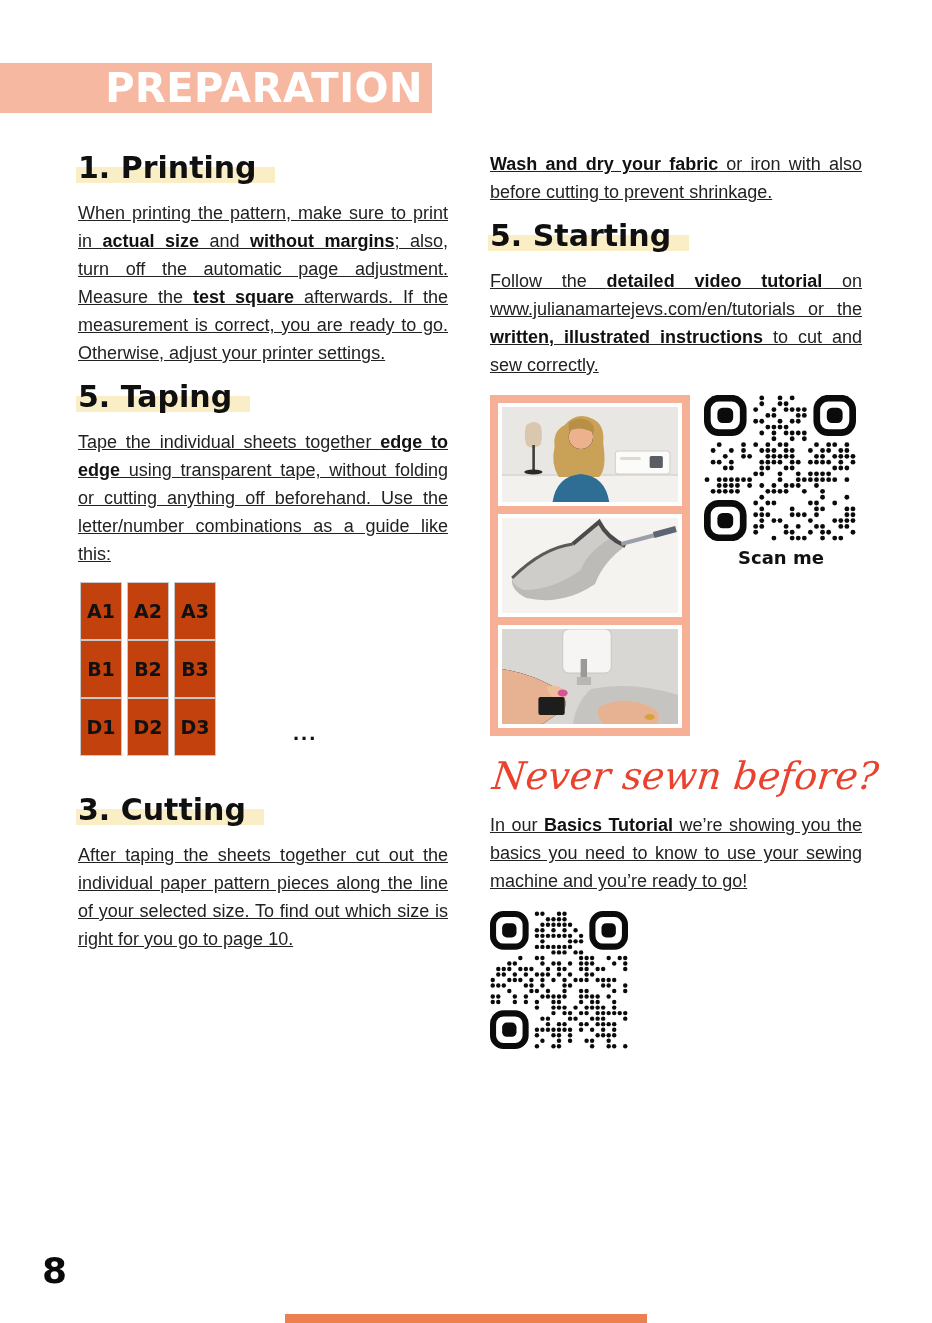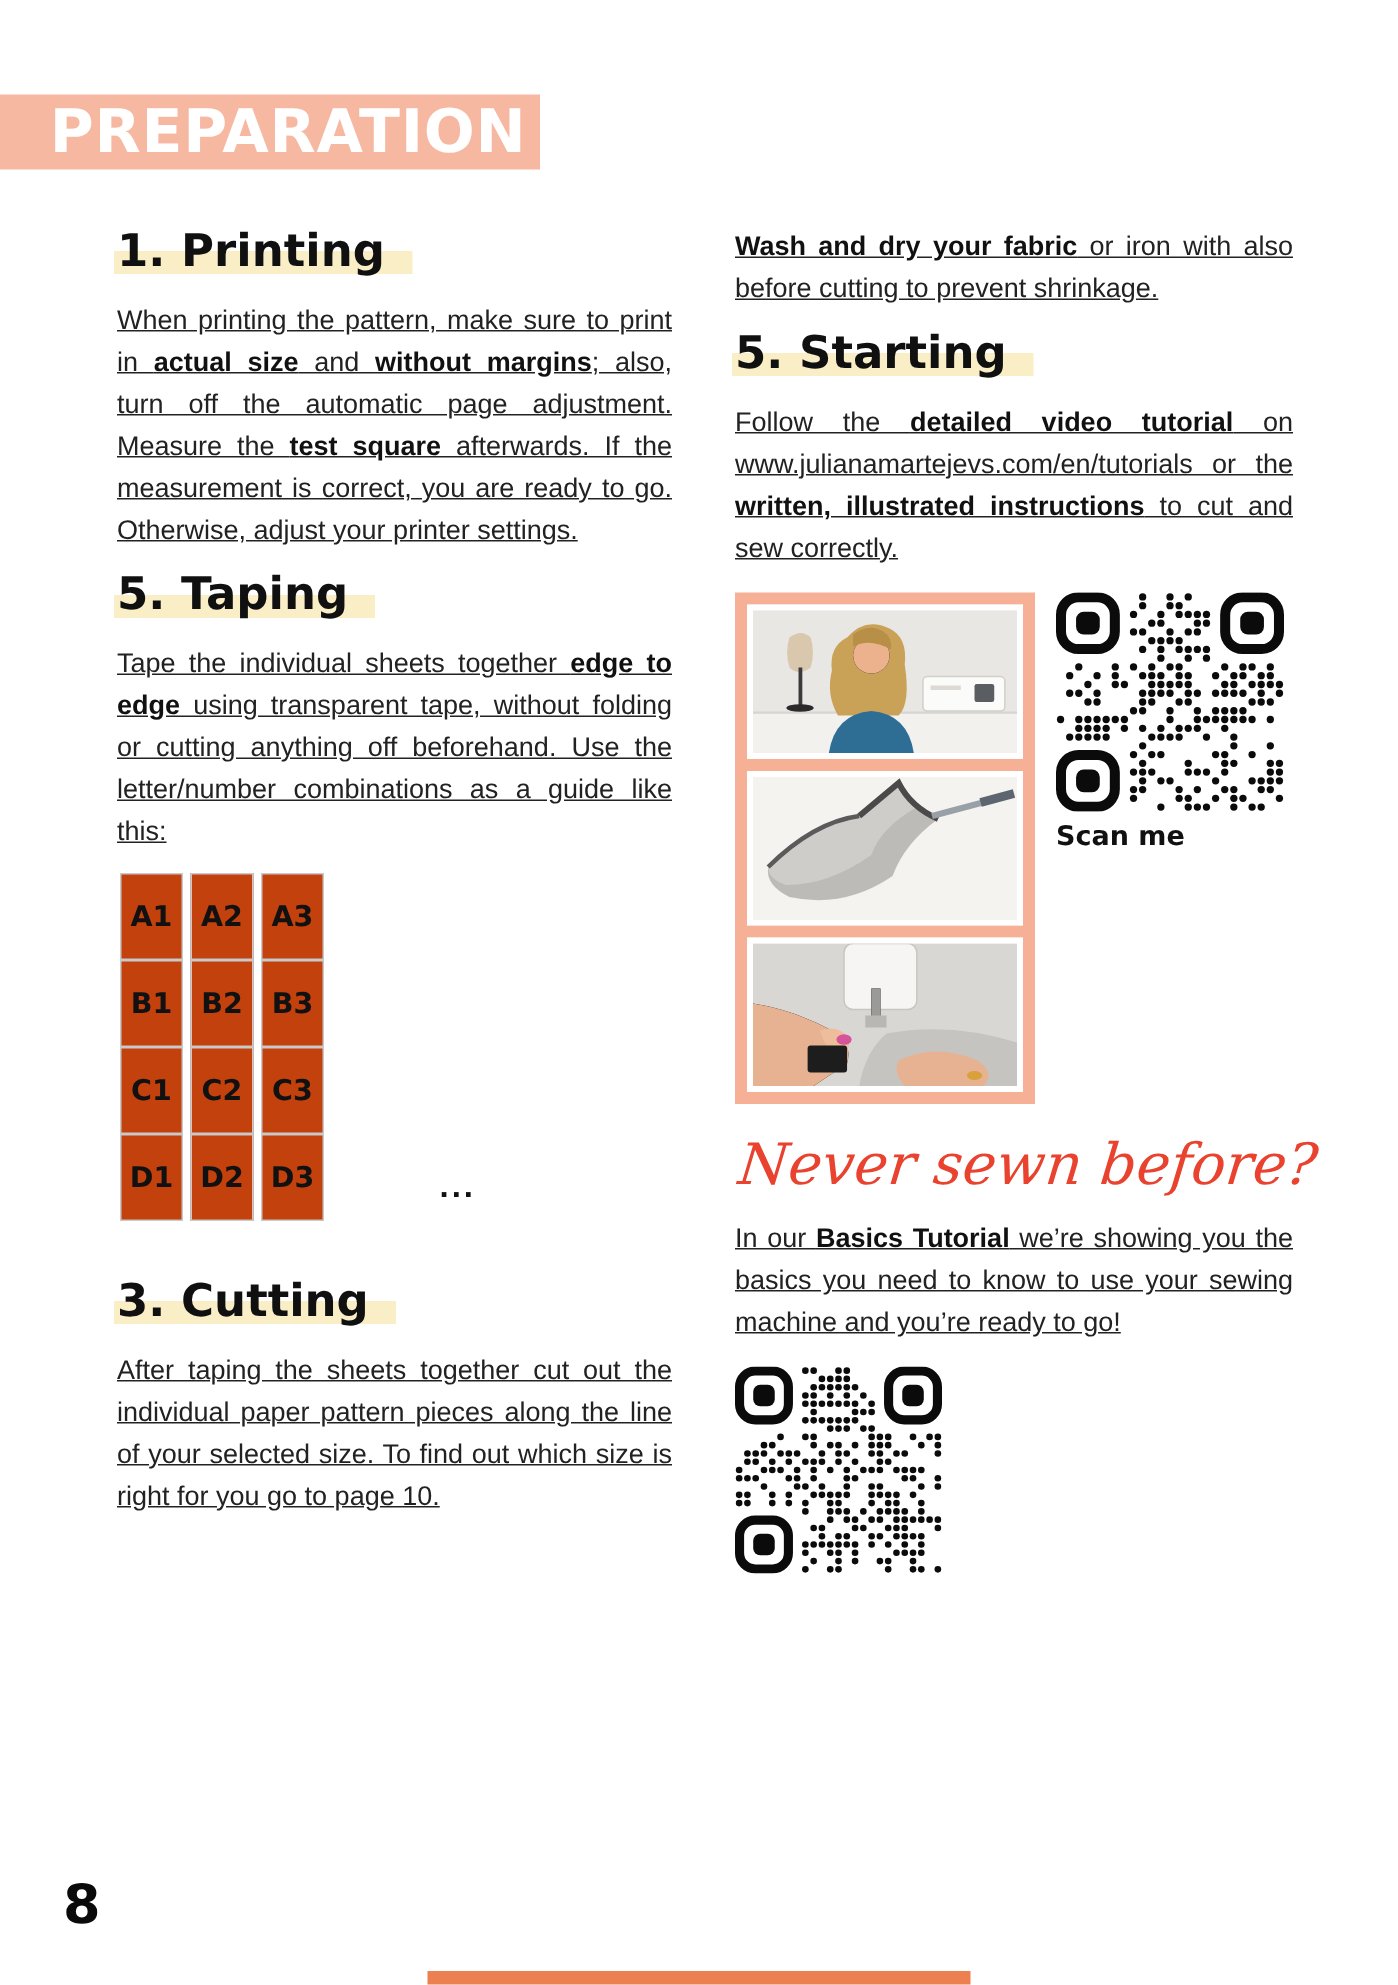--- a/index.html
+++ b/index.html
@@ -2,21 +2,21 @@
 <html><head>
 <meta charset="utf-8">
 <style>
   html,body{margin:0;padding:0;}
   body{
     width:932px;height:1323px;position:relative;background:#ffffff;
     font-family:"Liberation Sans", sans-serif;color:#1c1c1c;overflow:hidden;
   }
   
   .header-band{
-    position:absolute;left:0;top:63px;width:360px;height:50px;
+    position:absolute;left:0;top:63px;width:432px;height:50px;
     background:#f7b8a2;display:flex;align-items:center;justify-content:flex-end;
     padding-right:9px;box-sizing:border-box;
   }
   .header-band h1{
     margin:0;font-family:"DejaVu Sans", sans-serif;font-weight:bold;
     font-size:40px;line-height:1;color:#ffffff;letter-spacing:.5px;
   }
   
   .col{position:absolute;top:150px;}
   .col-left{left:78px;width:370px;}
@@ -55,21 +55,21 @@
     width:200px;box-sizing:border-box;background:#f5b096;padding:8px;
     display:flex;flex-direction:column;gap:8px;
   }
   .photo{
     border:4px solid #ffffff;height:95px;overflow:hidden;background:#e9e7e4;
   }
   .photo svg{display:block;width:100%;height:100%;}
   .qr-block{margin-left:14px;width:158px;}
   .qr-block svg{display:block;}
   .qr-label{
-    margin-top:6px;text-align:left;padding-right:4px;
+    margin-top:6px;text-align:center;padding-right:4px;
     font-family:"DejaVu Sans", sans-serif;font-weight:bold;font-size:18px;color:#111;
   }
   
   .script-line{
     margin-top:16px;margin-bottom:10px;
     font-family:"DejaVu Serif", serif;font-style:italic;
     font-size:38px;line-height:1.3;color:#e9422e;transform:skewX(-6deg);
     transform-origin:left bottom;white-space:nowrap;
   }
   .qr-bottom{margin-top:16px;}
@@ -103,25 +103,20 @@
       <tbody>
           <tr>
         <td>A1</td>
         <td>A2</td>
         <td>A3</td>
       </tr>
       <tr>
         <td>B1</td>
         <td>B2</td>
         <td>B3</td>
-      </tr>
-      <tr>
-        <td>C1</td>
-        <td>C2</td>
-        <td>C3</td>
       </tr>
       <tr>
         <td>D1</td>
         <td>D2</td>
         <td>D3</td>
       </tr>
     </tbody>
       </table>
     <span class="grid-ellipsis">...</span>
   </div>

